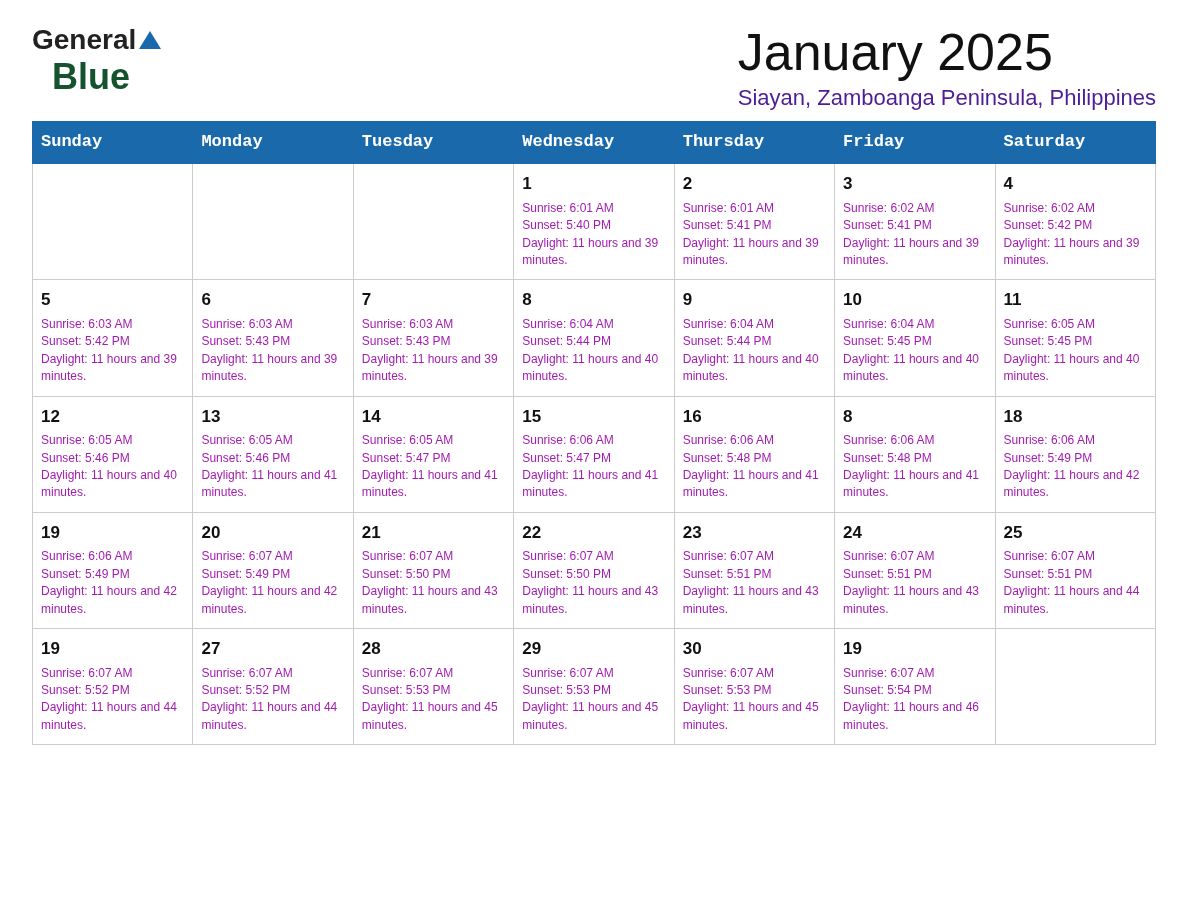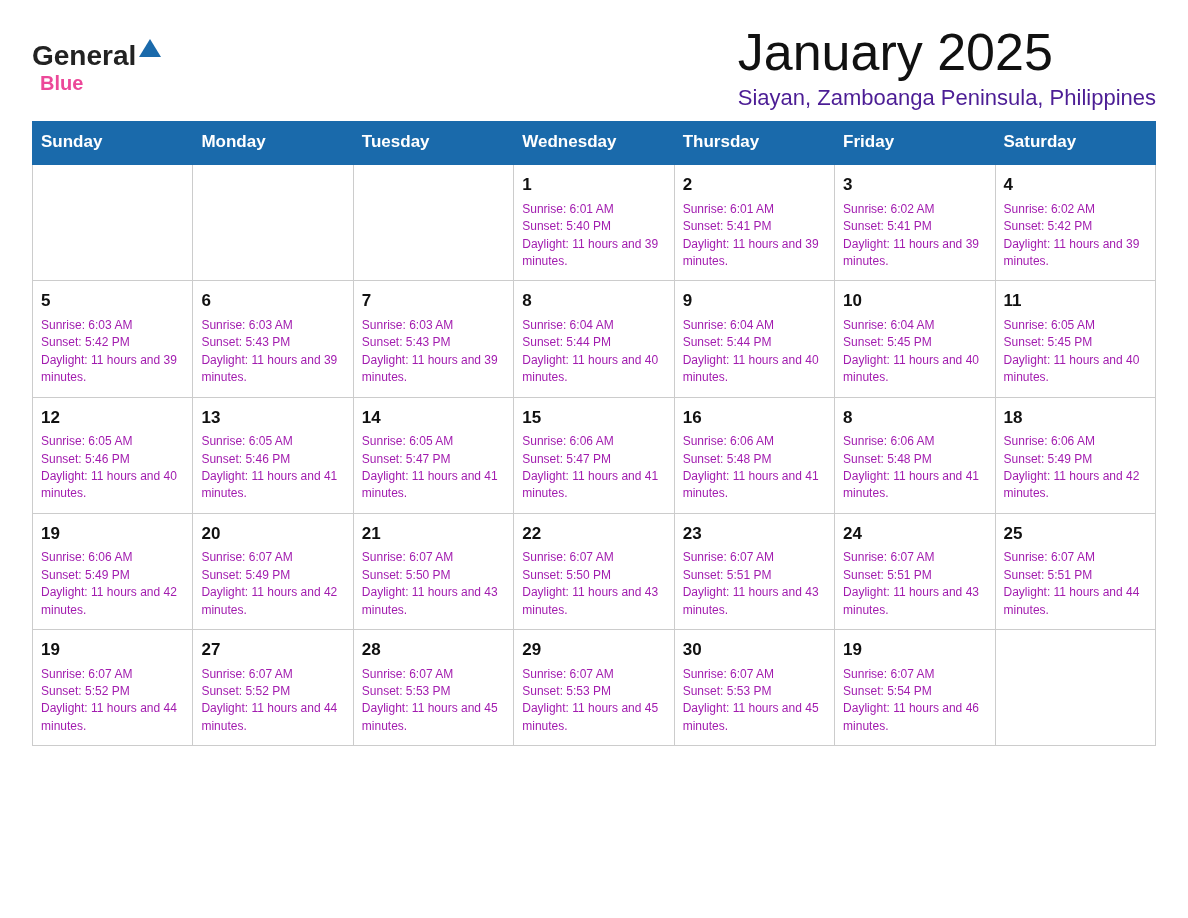--- a/index.html
+++ b/index.html
@@ -36,20 +36,21 @@
       margin-top: 8px;
     }
     thead tr th {
       background-color: #1a6aab;
       color: #fff;
       font-size: 17px;
       font-weight: bold;
       padding: 10px 8px;
       text-align: left;
       border: 1px solid #1a6aab;
+      font-family: Liberation Mono, monospace;
     }
     tbody tr td {
       vertical-align: top;
       padding: 8px 8px 10px 8px;
       border: 1px solid #ccc;
       width: 14.28%;
       min-height: 90px;
       font-size: 13px;
       color: #222;
       line-height: 1.45;
@@ -86,30 +87,30 @@
     .logo-line2 {
       margin-left: 2px;
     }
   </style>
 </head>
 <body>
 
 <div class="header-area">
   <div class="logo-wrapper">
     <div class="logo-line1">
-      <span style="font-size:28px;font-weight:bold;color:#222;margin-top:16px;">General</span>
+      <span style="font-size:28px;font-weight:bold;color:#222;">General</span>
       <span style="display:inline-flex;flex-direction:column;align-items:center;margin-left:3px;">
 
         <svg width="22" height="18" viewBox="0 0 22 18">
           <polygon points="11,0 22,18 0,18" fill="#1a6aab"></polygon>
         </svg>
       </span>
     </div>
     <div class="logo-line2">
-      <span style="font-size:20px;font-weight:bold;color:#ec4899;margin-left:6px;">Blue</span>
+      <span style="font-size:36px;font-weight:bold;color:#14532d;margin-left:18px;">Blue</span>
     </div>
   </div>
   <div class="title-area">
     <div class="calendar-title">January 2025</div>
     <div class="calendar-subtitle">Siayan, Zamboanga Peninsula, Philippines</div>
   </div>
 </div>
 
 <table>
   <thead>

